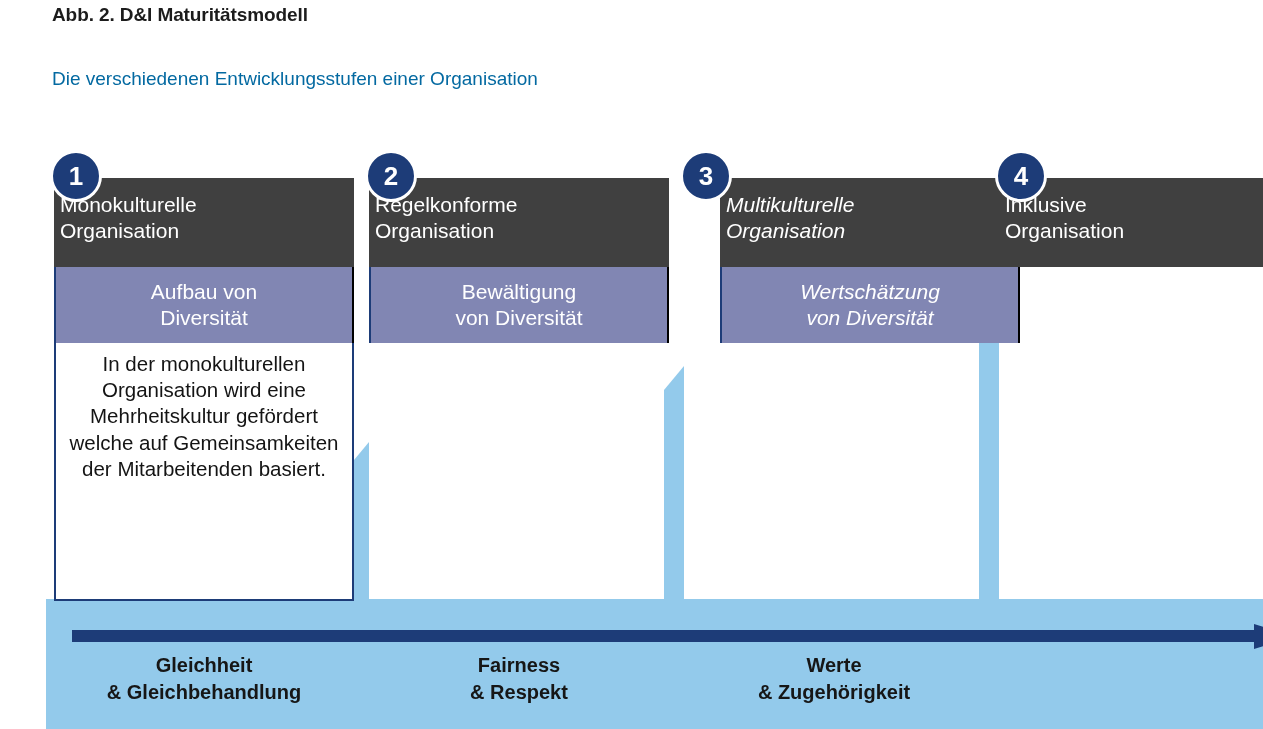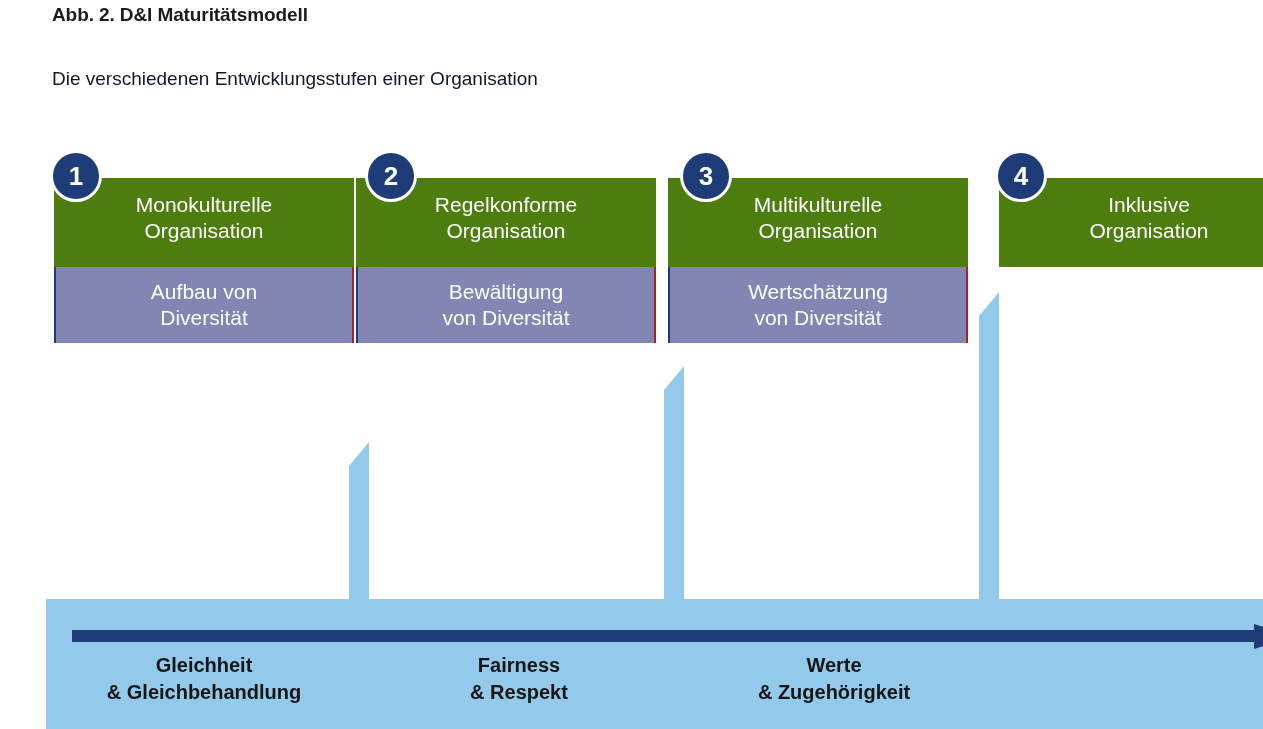--- a/index.html
+++ b/index.html
@@ -35,21 +35,21 @@
     letter-spacing: -0.1px;
     color: #1c1c1c;
     white-space: nowrap;
   }
   .fig-subtitle {
     position: absolute;
     left: 6px;
     top: 68px;
     font-size: 19px;
     font-weight: normal;
-    color: #0f172a;
+    color: #0369a1;
     white-space: nowrap;
   }
 
   
   #stair-layer {
     position: absolute;
     left: 0;
     top: 130px;
     width: 1263px;
     height: 599px;
@@ -58,45 +58,45 @@
 
   
   .column {
     position: absolute;
     top: 178px;
     width: 300px;
     display: flex;
     flex-direction: column;
   }
   .col-1 { left: 8px; }
-  .col-2 { left: 310px; }
-  .col-3 { left: 622px; }
+  .col-2 { left: 323px; }
+  .col-3 { left: 674px; font-style: italic; }
   .col-4 { left: 953px; }
 
   .stage-head {
-    background: #4d7c0f;
+    background: #404040;
     color: #ffffff;
     font-size: 21px;
     line-height: 1.22;
-    text-align: center;
+    text-align: left;
     padding: 14px 6px 15px 6px;
     box-sizing: border-box;
     height: 89px;
   }
   .stage-sub {
     background: #8186b3;
     color: #ffffff;
     font-size: 21px;
     line-height: 1.22;
     text-align: center;
     padding: 12px 6px 13px 6px;
     box-sizing: border-box;
     height: 76px;
     border-left: 2px solid #1d3c78;
-    border-right: 2px solid #b91c1c;
+    border-right: 2px solid #000000;
   }
   .stage-body {
     background: #ffffff;
     color: #141414;
     font-size: 20.5px;
     line-height: 1.28;
     text-align: center;
     padding: 8px 4px 10px 4px;
     box-sizing: border-box;
     height: 258px;
@@ -189,20 +189,23 @@
   <div class="badge badge-3">
     <span>3</span>
   </div>
   <div class="badge badge-4">
     <span>4</span>
   </div>
 
   <div class="column col-1">
     <div class="stage-head">Monokulturelle<br>Organisation</div>
     <div class="stage-sub">Aufbau von<br>Diversität</div>
+    <div class="stage-body">
+      <span>In der monokulturellen Organisation wird eine Mehrheitskultur gefördert welche auf Gemeinsamkeiten der Mitarbeitenden basiert.</span>
+    </div>
   </div>
 
   <div class="column col-2">
     <div class="stage-head">Regelkonforme<br>Organisation</div>
     <div class="stage-sub">Bewältigung<br>von Diversität</div>
   </div>
 
   <div class="column col-3">
     <div class="stage-head">Multikulturelle<br>Organisation</div>
     <div class="stage-sub">Wertschätzung<br>von Diversität</div>

